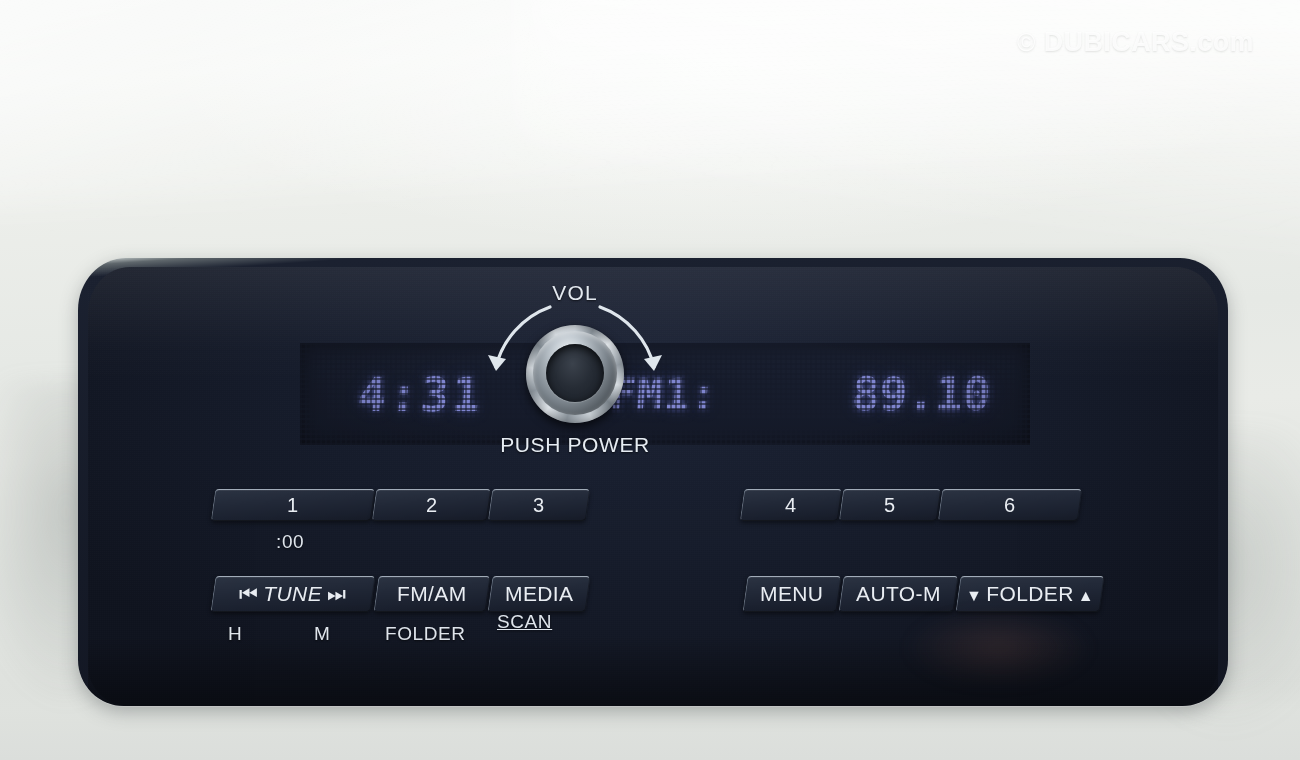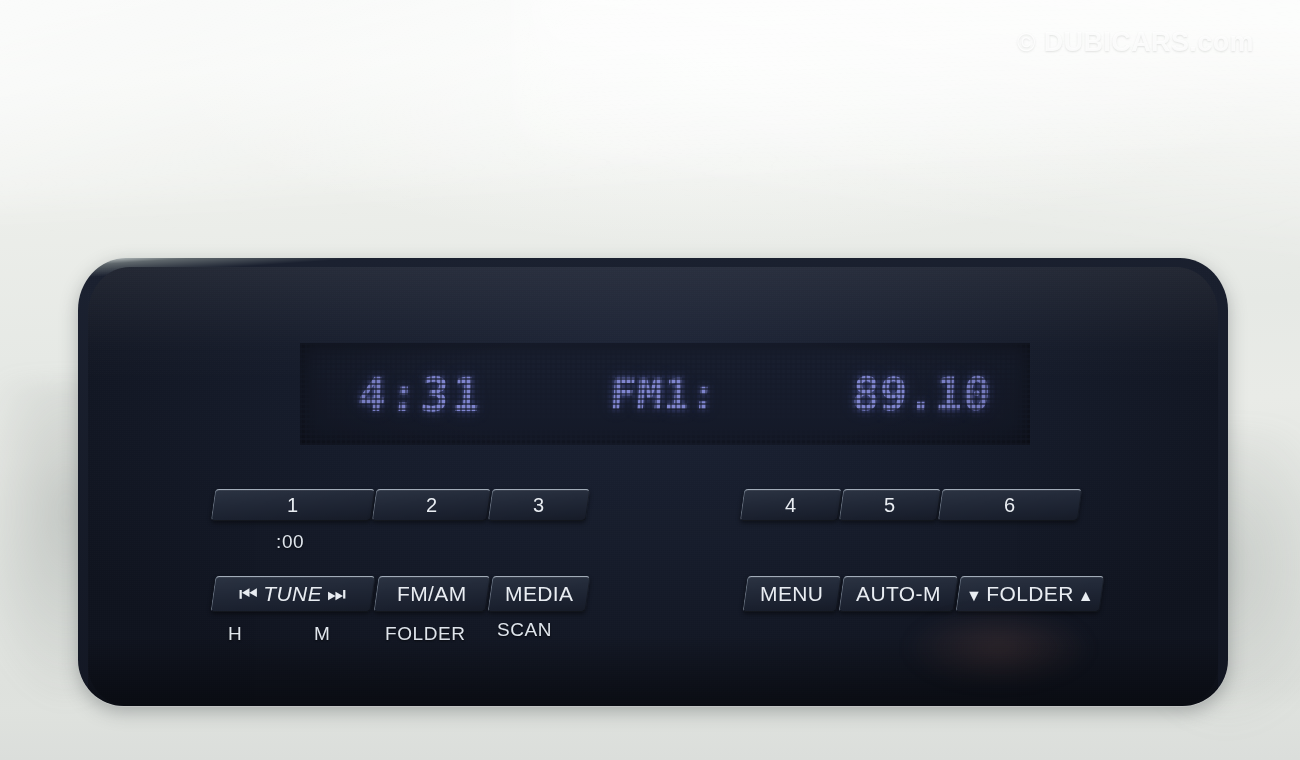--- a/index.html
+++ b/index.html
@@ -340,33 +340,46 @@
       <div class="btn func" style="left:288px; top:309px; width:110px;">
         <span>FM/AM</span>
       </div>
       <div class="btn func" style="left:402px; top:309px; width:96px;">
         <span>MEDIA</span>
       </div>
 
       <div class="sublabel" style="left:140px; top:356px;">H</div>
       <div class="sublabel" style="left:226px; top:356px;">M</div>
       <div class="sublabel" style="left:297px; top:356px;">FOLDER</div>
-      <div class="sublabel" style="left:409px; top:352px;">SCAN</div>
+      <div class="sublabel" style="left:409px; top:344px;text-decoration:underline;">SCAN</div>
 
       <div class="btn func" style="left:657px; top:309px; width:92px;">
         <span>MENU</span>
       </div>
       <div class="btn func" style="left:753px; top:309px; width:113px;">
         <span>AUTO-M</span>
       </div>
       <div class="btn func" style="left:870px; top:309px; width:142px;">
         <span>
           <span style="font-size:16px;">▼</span><span style="padding:0 4px;">FOLDER</span><span style="font-size:16px;">▲</span>
         </span>
       </div>
 
+      <div id="vol-group">
+        <div id="vol-label">VOL</div>
+
+        <svg id="vol-arcs" width="186" height="110" viewBox="0 0 186 110">
+          <path d="M 68 10 C 40 20, 20 44, 14 70" fill="none" stroke="#dfe6ec" stroke-width="3.2" stroke-linecap="round"></path>
+          <path d="M 14 74 L 6 58 L 24 62 Z" fill="#dfe6ec"></path>
+          <path d="M 118 10 C 146 20, 166 44, 172 70" fill="none" stroke="#dfe6ec" stroke-width="3.2" stroke-linecap="round"></path>
+          <path d="M 172 74 L 180 58 L 162 62 Z" fill="#dfe6ec"></path>
+        </svg>
+
+        <div id="vol-knob"></div>
+        <div id="push-power">PUSH POWER</div>
+      </div>
 
       <div class="unit-warm-glow"></div>
       <div class="unit-bottom-shade"></div>
     </div>
   </div>
 
 </div>
 
 </body></html>

